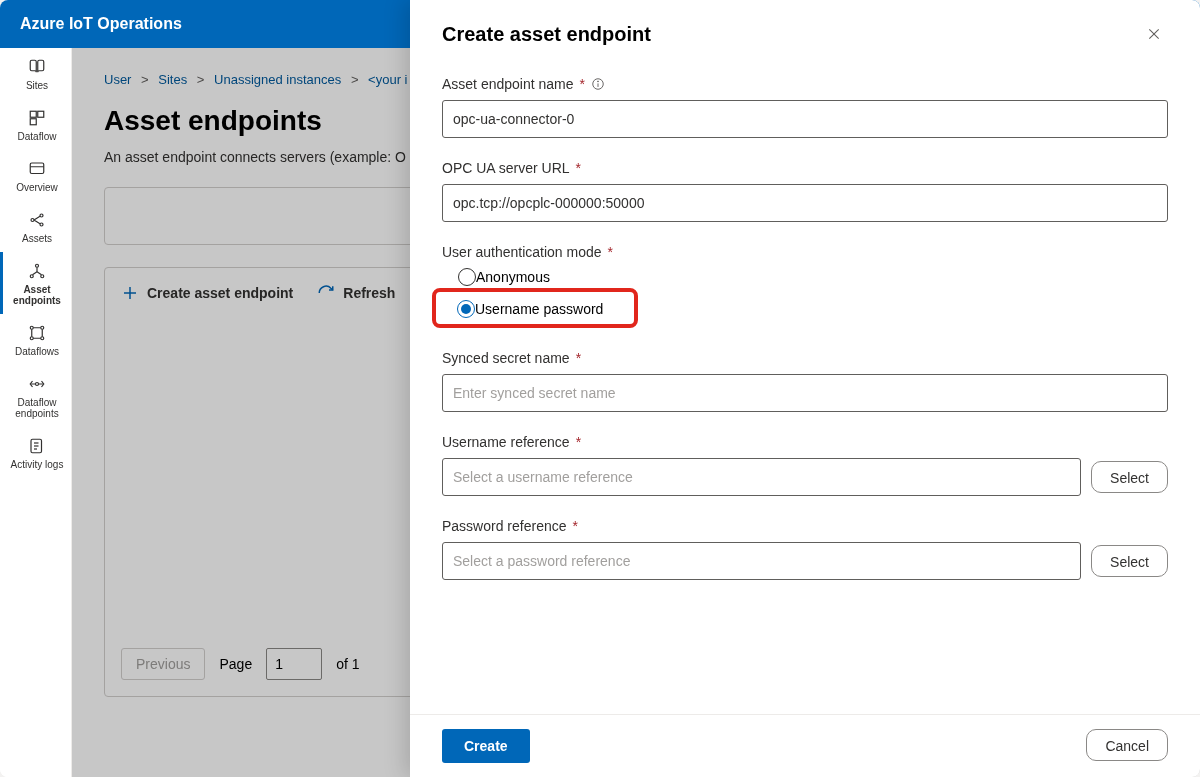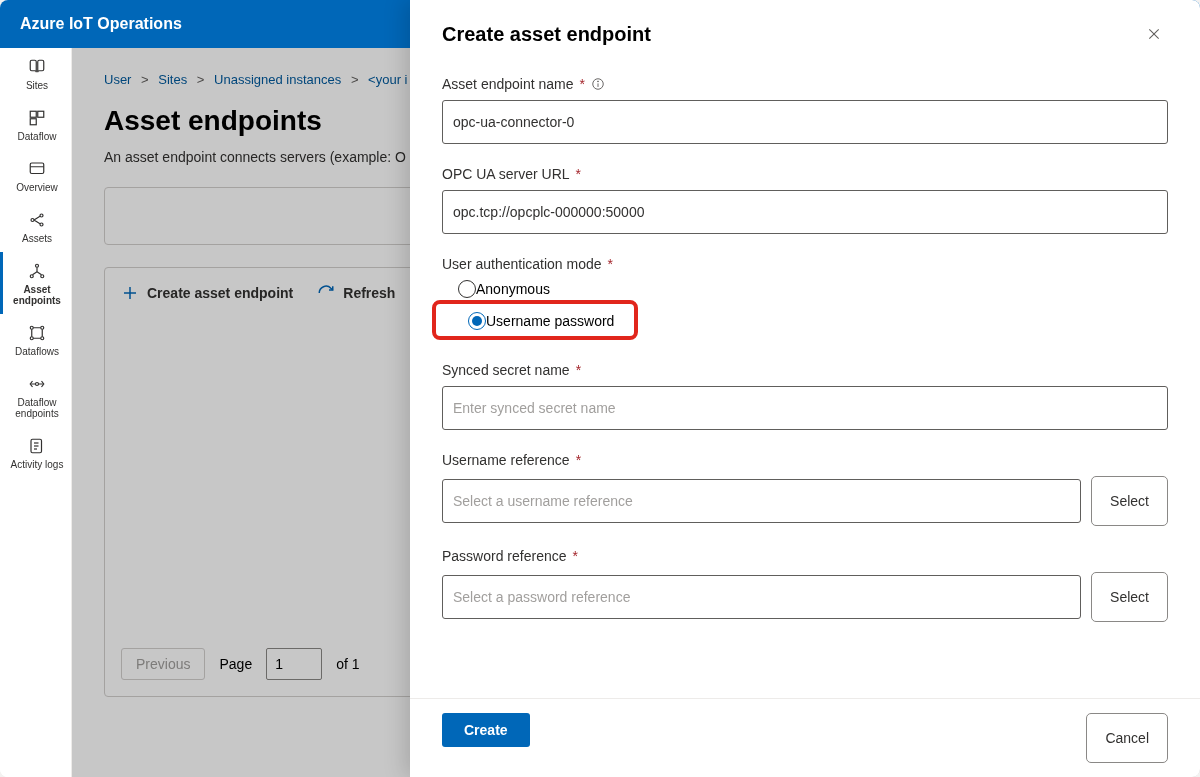--- a/index.html
+++ b/index.html
@@ -52,36 +52,36 @@
   .panel{position:absolute;top:0;right:0;bottom:0;width:790px;background:#fff;box-shadow:-6px 0 20px rgba(0,0,0,.15);display:flex;flex-direction:column;z-index:50;}
   .panel-body{flex:1;overflow:auto;padding:20px 32px 0 32px;}
   .panel-title{font-size:20px;font-weight:600;margin:0 0 28px;display:flex;align-items:center;justify-content:space-between;}
   .close-x{cursor:pointer;color:#605e5c;width:28px;height:28px;display:flex;align-items:center;justify-content:center;}
   .close-x svg{width:14px;height:14px;}
 
   .field{margin-bottom:22px;}
   .field-label{font-size:14px;color:var(--text);display:flex;align-items:center;gap:6px;margin-bottom:8px;}
   .req{color:var(--required);}
   .info-icn{width:14px;height:14px;color:#605e5c;}
-  .text-input{width:100%;height:44px;border:1px solid #605e5c;border-radius:3px;padding:0 10px;font-size:14px;color:var(--text);}
+  .text-input{width:100%;height:38px;border:1px solid #605e5c;border-radius:3px;padding:0 10px;font-size:14px;color:var(--text);}
   .text-input::placeholder{color:#a19f9d;}
 
   .radios{display:flex;flex-direction:column;gap:10px;padding-left:16px;}
   .radio-row{display:flex;align-items:center;font-size:14px;}
   .radio-outer{width:18px;height:18px;border:1px solid #323130;border-radius:50%;display:inline-flex;align-items:center;justify-content:center;}
   .radio-outer.checked{border-color:var(--ms-blue);}
   .radio-inner{width:10px;height:10px;border-radius:50%;background:var(--ms-blue);display:none;}
   .radio-outer.checked .radio-inner{display:block;}
 
   .highlight-box{border:4px solid #e1261c;border-radius:8px;padding:8px 10px 6px 10px;margin:-8px -10px 22px -10px;width:206px;}
-  .highlight-box .radio-row{margin-left:22px;}
+  .highlight-box .radio-row{margin-left:11px;}
 
   .combo-row{display:flex;gap:10px;align-items:center;margin-top:8px;}
   .combo-row .text-input{flex:1;}
-  .btn-secondary{height:50px;padding:8px 18px;border:1px solid #8a8886;border-radius:5px;background:#fff;font-size:14px;cursor:pointer;color:#323130;}
+  .btn-secondary{height:32px;padding:8px 18px;border:1px solid #8a8886;border-radius:10px;background:#fff;font-size:14px;cursor:pointer;color:#323130;}
   .btn-primary{height:34px;padding:0 22px;border:none;border-radius:3px;background:var(--ms-blue);color:#fff;font-size:14px;font-weight:600;cursor:pointer;}
 
   .panel-footer{border-top:1px solid #edebe9;padding:14px 32px;display:flex;gap:12px;justify-content:space-between;}
 
   svg{display:block;}
 </style>
 </head>
 <body>
 
 <div class="shell">

